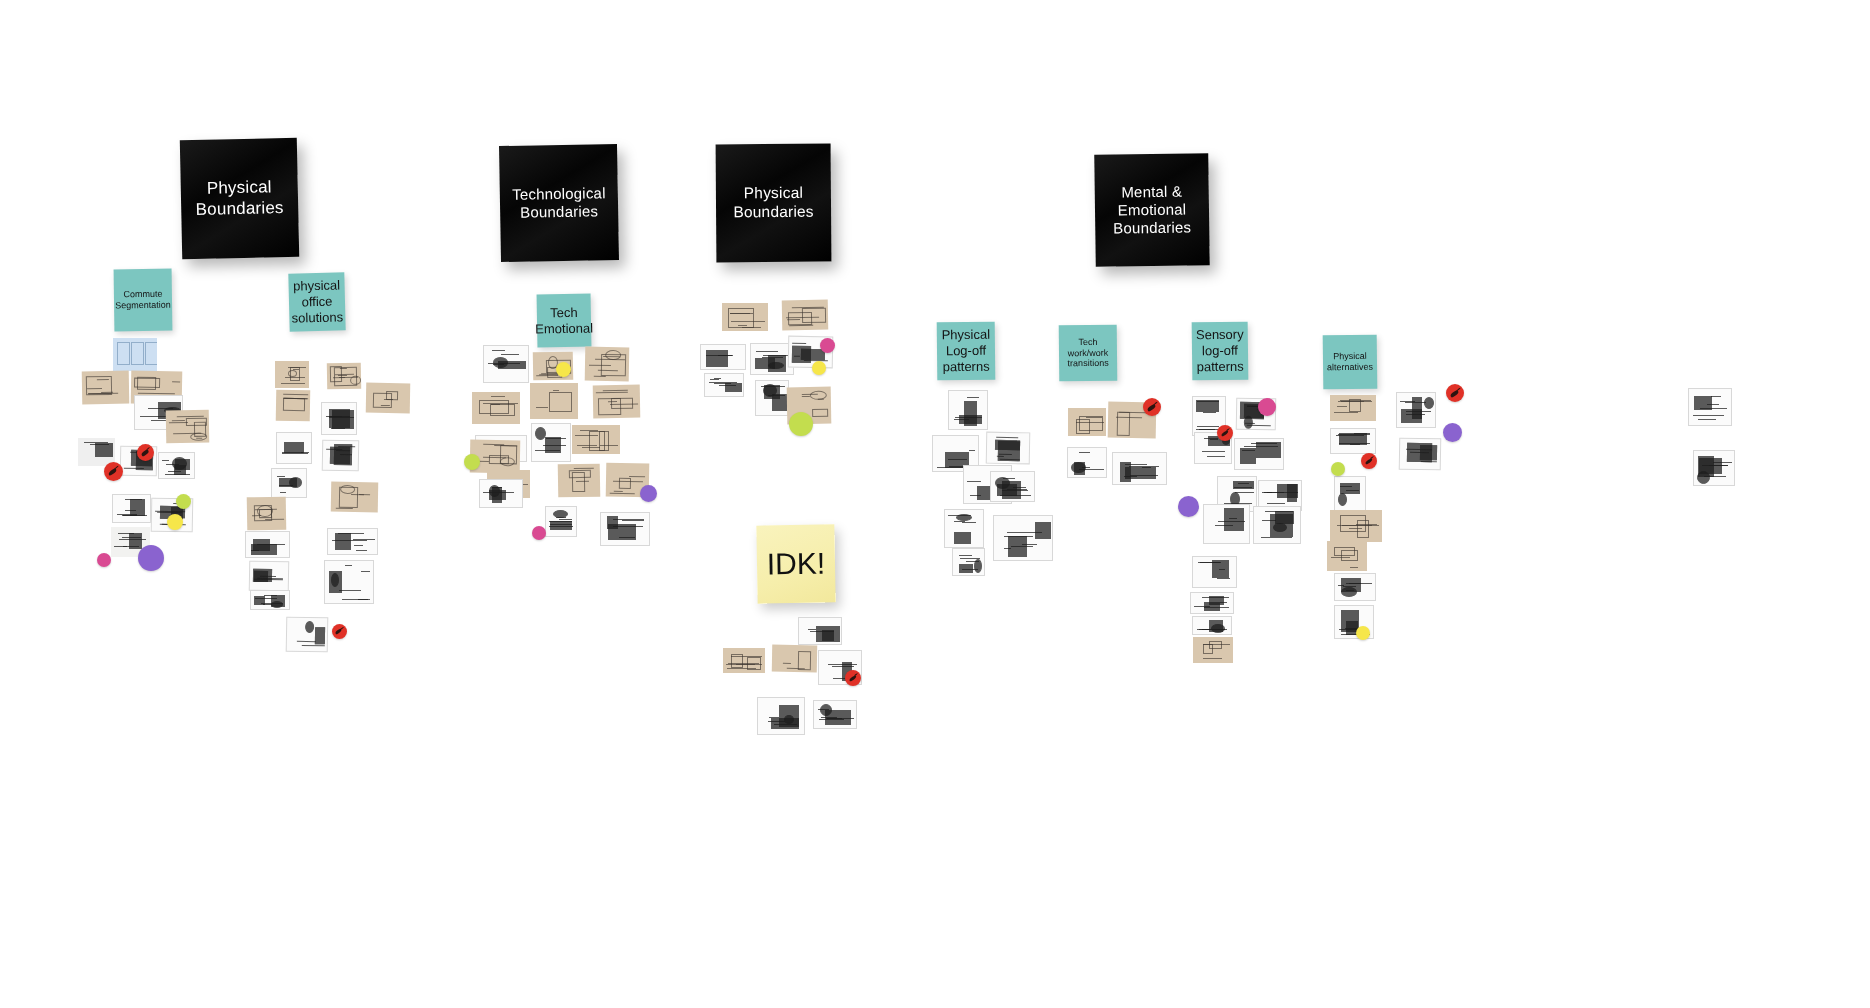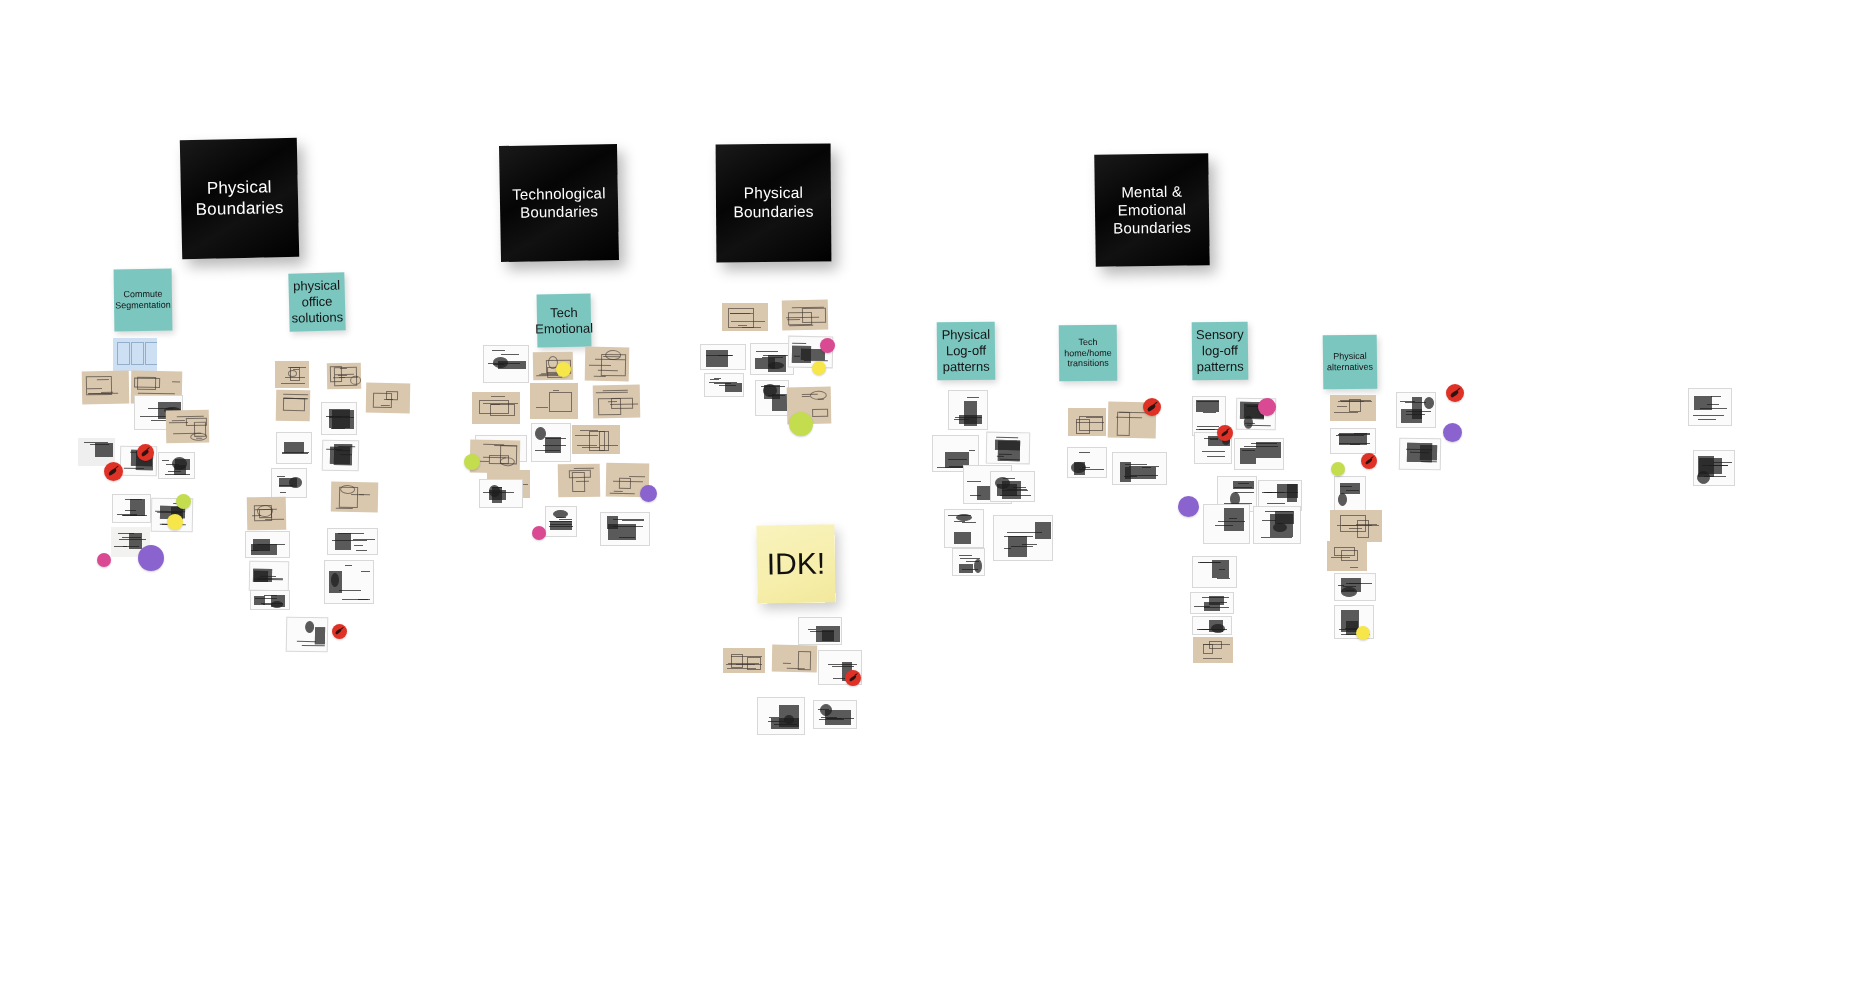--- a/index.html
+++ b/index.html
@@ -154,21 +154,21 @@
       <div class="teal-note big" style="left: 937px; top: 322px; width: 58px; height: 58px; transform: rotate(-0.6deg);">
         <div>
           <span style="display: block;">Physical</span>
           <span style="display: block;">Log-off</span>
           <span style="display: block;">patterns</span>
         </div>
       </div>
       <div class="teal-note small" style="left: 1059px; top: 325px; width: 58px; height: 56px; transform: rotate(-0.6deg);">
         <div>
           <span style="display: block;">Tech</span>
-          <span style="display: block;">home/home</span>
+          <span style="display: block;">work/work</span>
           <span style="display: block;">transitions</span>
         </div>
       </div>
       <div class="teal-note big" style="left: 1192px; top: 322px; width: 56px; height: 58px; transform: rotate(-0.7deg);">
         <div>
           <span style="display: block;">Sensory</span>
           <span style="display: block;">log-off</span>
           <span style="display: block;">patterns</span>
         </div>
       </div>

